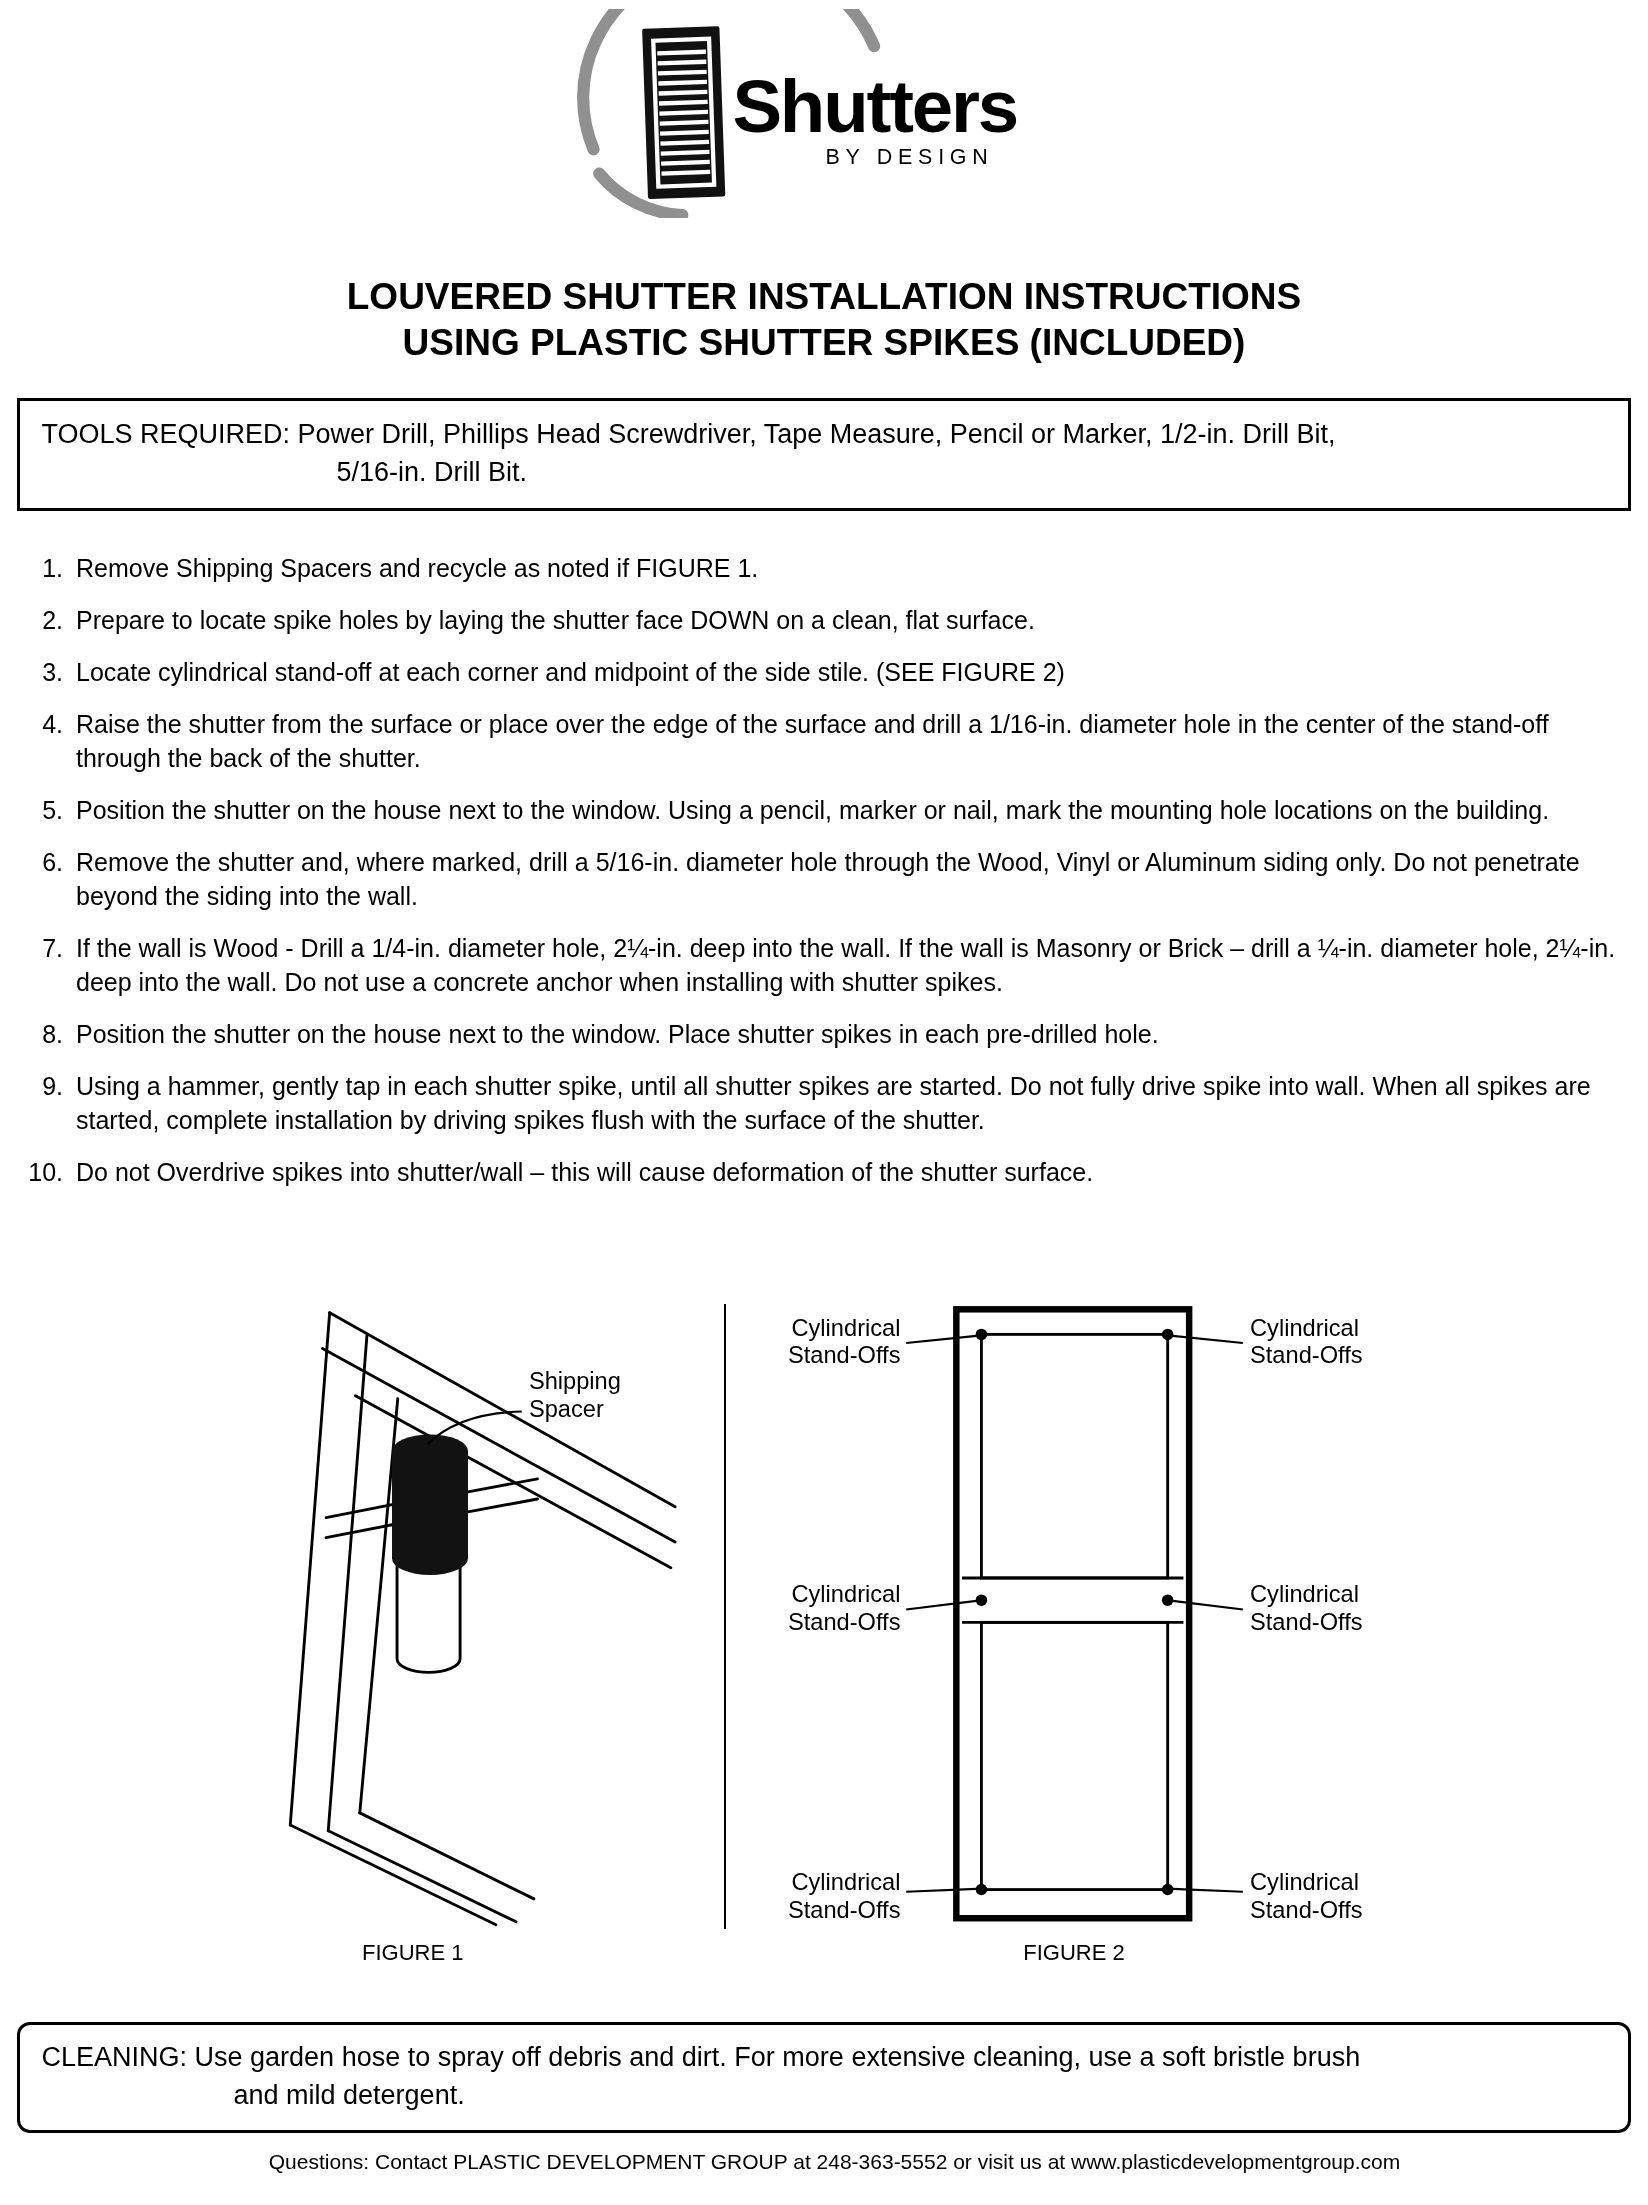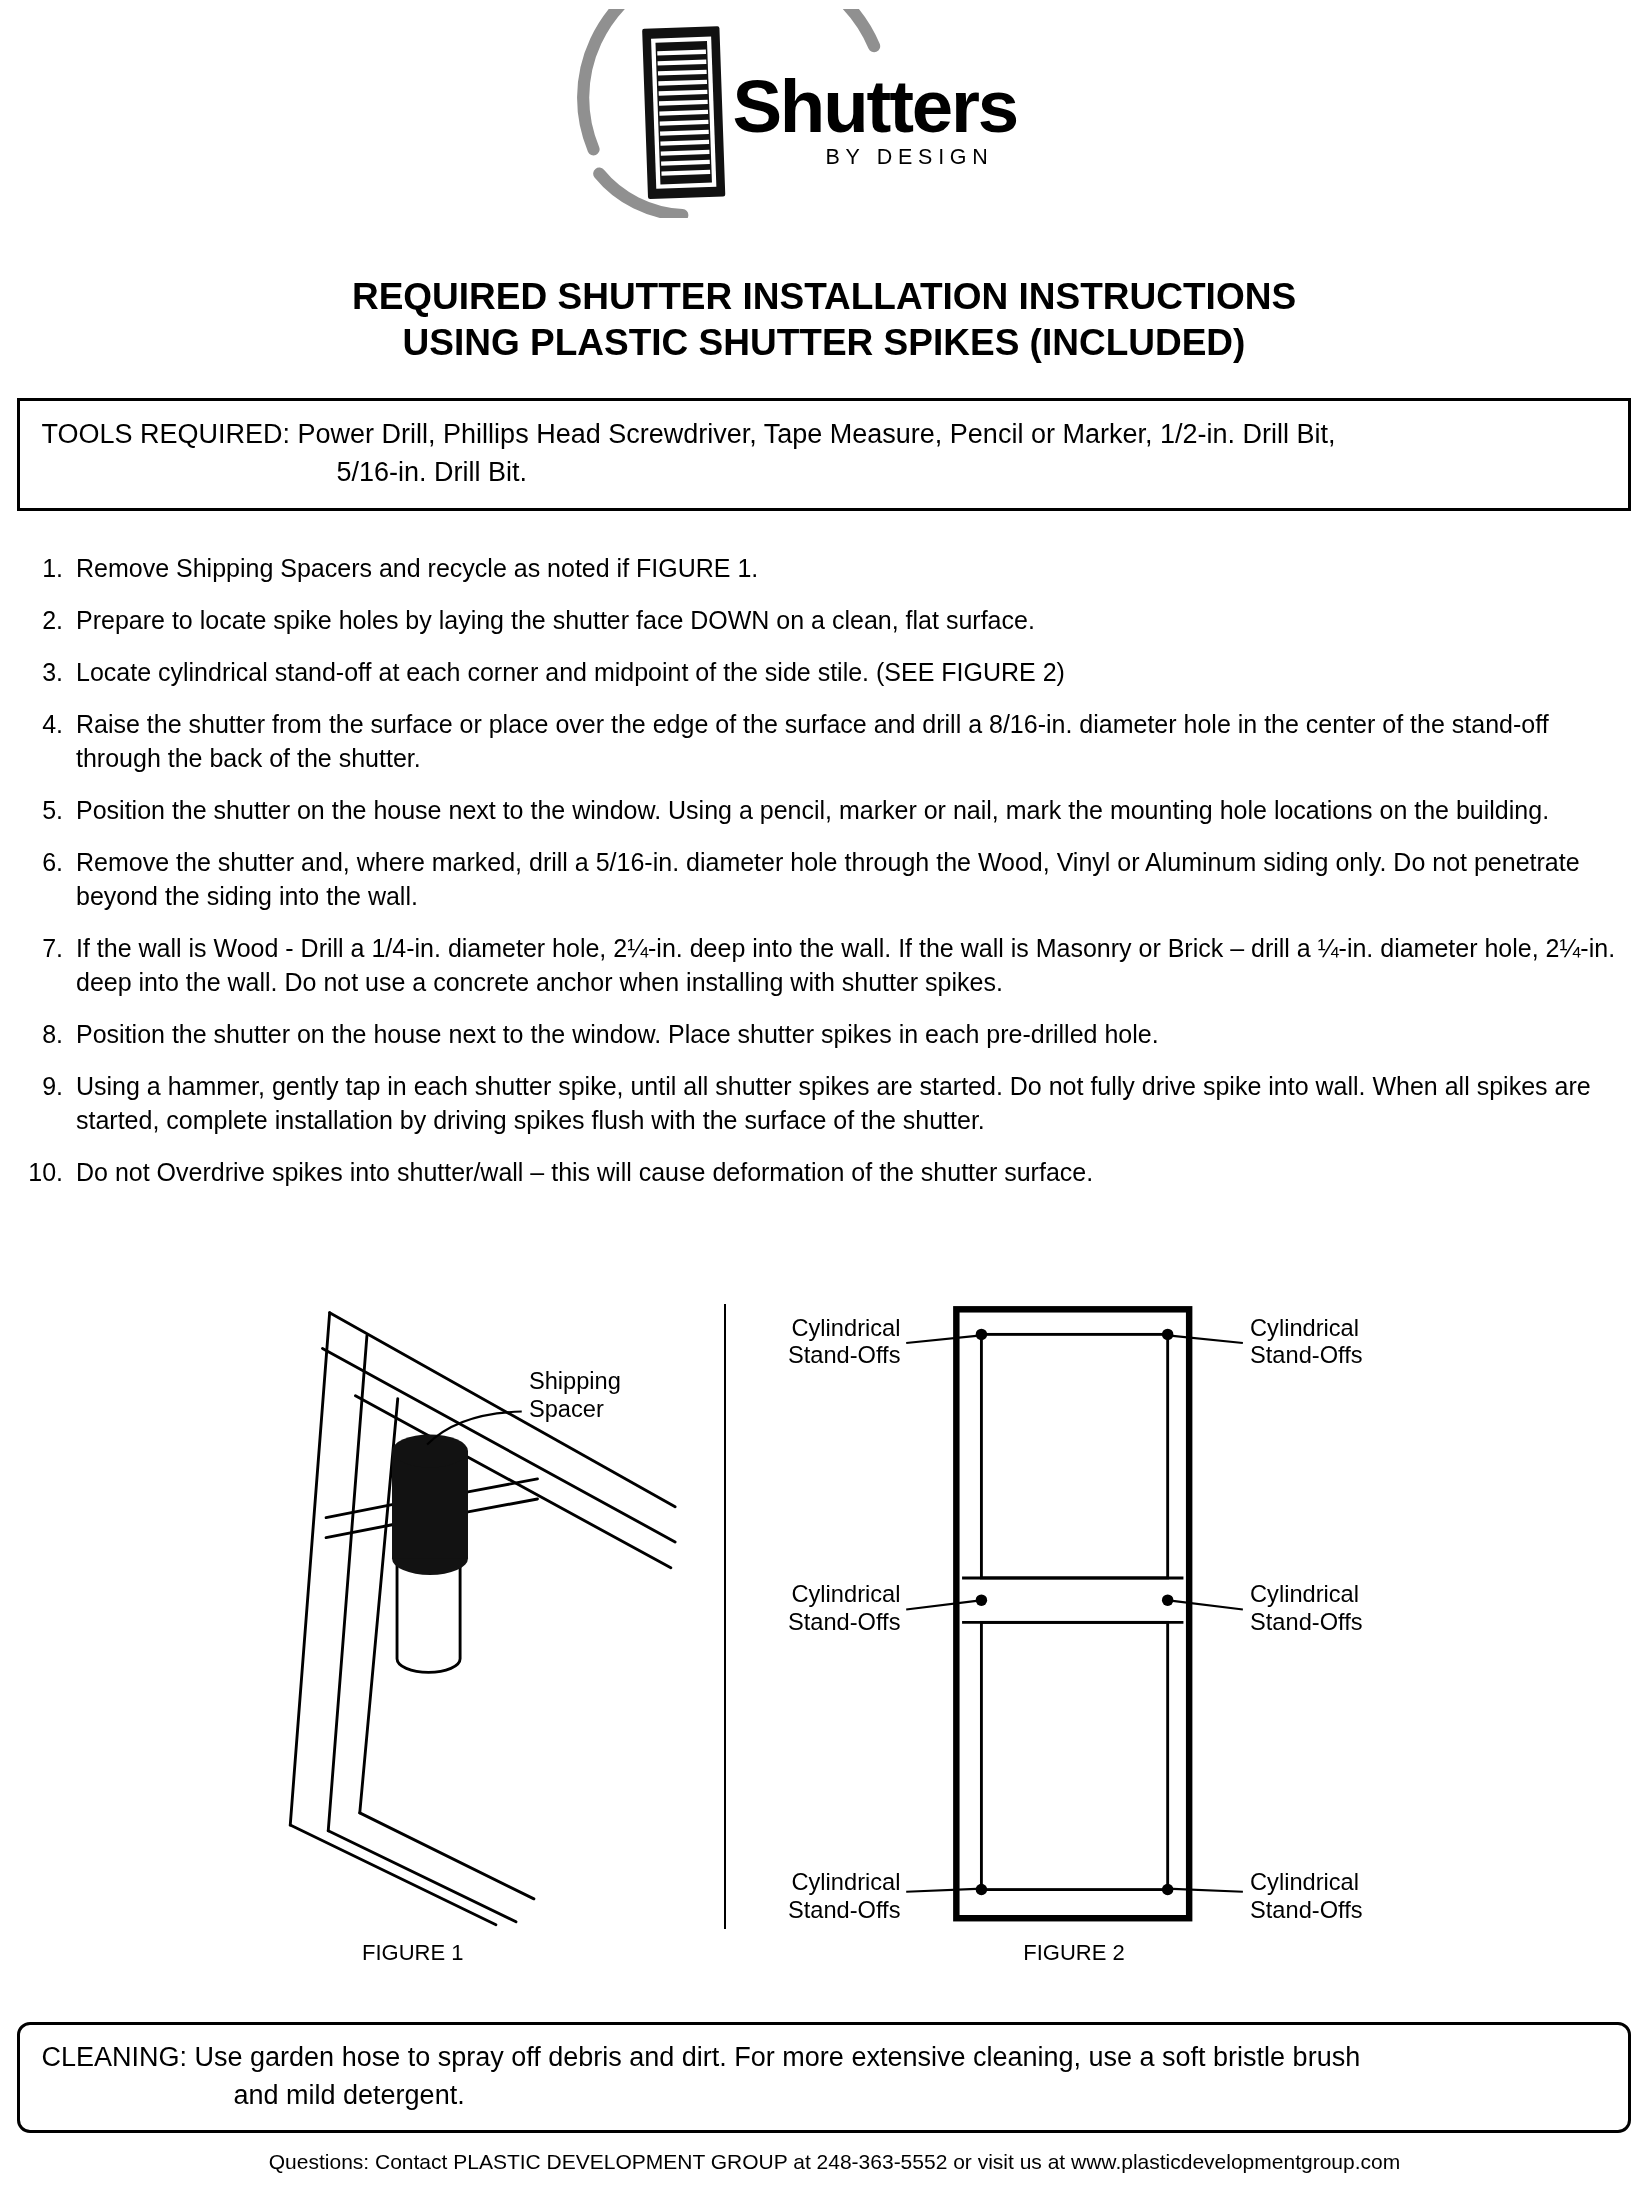--- a/index.html
+++ b/index.html
@@ -59,21 +59,21 @@
             <rect x="120" y="212" width="68" height="6"></rect>
           <rect x="120" y="226" width="68" height="6"></rect>
         </g>
       </g>
       <text x="222" y="172" font-size="104" font-weight="bold" letter-spacing="-3" fill="#1c1c1c">Shutters</text>
       <text x="352" y="216" font-size="30" letter-spacing="8" fill="#222">BY DESIGN</text>
     </svg>
   </div>
 
   <div class="title">
-    <div>REQUIRED SHUTTER INSTALLATION INSTRUCTIONS</div>
+    <div>LOUVERED SHUTTER INSTALLATION INSTRUCTIONS</div>
     <div>USING PLASTIC SHUTTER SPIKES (INCLUDED)</div>
   </div>
 
   <div class="box tools-box">
     <div><span class="bold">TOOLS REQUIRED:</span><span> </span><span>Power Drill, Phillips Head Screwdriver, Tape Measure, Pencil or Marker, 1/2-in. Drill Bit,</span></div>
     <div class="tools-indent">5/16-in. Drill Bit.</div>
   </div>
 
   <div class="steps">
     <div class="step">
@@ -83,21 +83,21 @@
     <div class="step">
         <span class="step-num">2.</span>
         <span class="step-body"><span>Prepare to locate spike holes by laying the shutter face DOWN on a clean, flat surface.</span><span class="bold"></span></span>
       </div>
     <div class="step">
         <span class="step-num">3.</span>
         <span class="step-body"><span>Locate cylindrical stand-off at each corner and midpoint of the side stile. (SEE FIGURE 2)</span><span class="bold"></span></span>
       </div>
     <div class="step">
         <span class="step-num">4.</span>
-        <span class="step-body"><span>Raise the shutter from the surface or place over the edge of the surface and drill a 8/16-in. diameter hole in the center of the stand-off through the back of the shutter.</span><span class="bold"></span></span>
+        <span class="step-body"><span>Raise the shutter from the surface or place over the edge of the surface and drill a 1/16-in. diameter hole in the center of the stand-off through the back of the shutter.</span><span class="bold"></span></span>
       </div>
     <div class="step">
         <span class="step-num">5.</span>
         <span class="step-body"><span>Position the shutter on the house next to the window. Using a pencil, marker or nail, mark the mounting hole locations on the building.</span><span class="bold"></span></span>
       </div>
     <div class="step">
         <span class="step-num">6.</span>
         <span class="step-body"><span>Remove the shutter and, where marked, drill a 5/16-in. diameter hole through the Wood, Vinyl or Aluminum siding only. </span><span class="bold">Do not penetrate beyond the siding into the wall.</span></span>
       </div>
     <div class="step">

